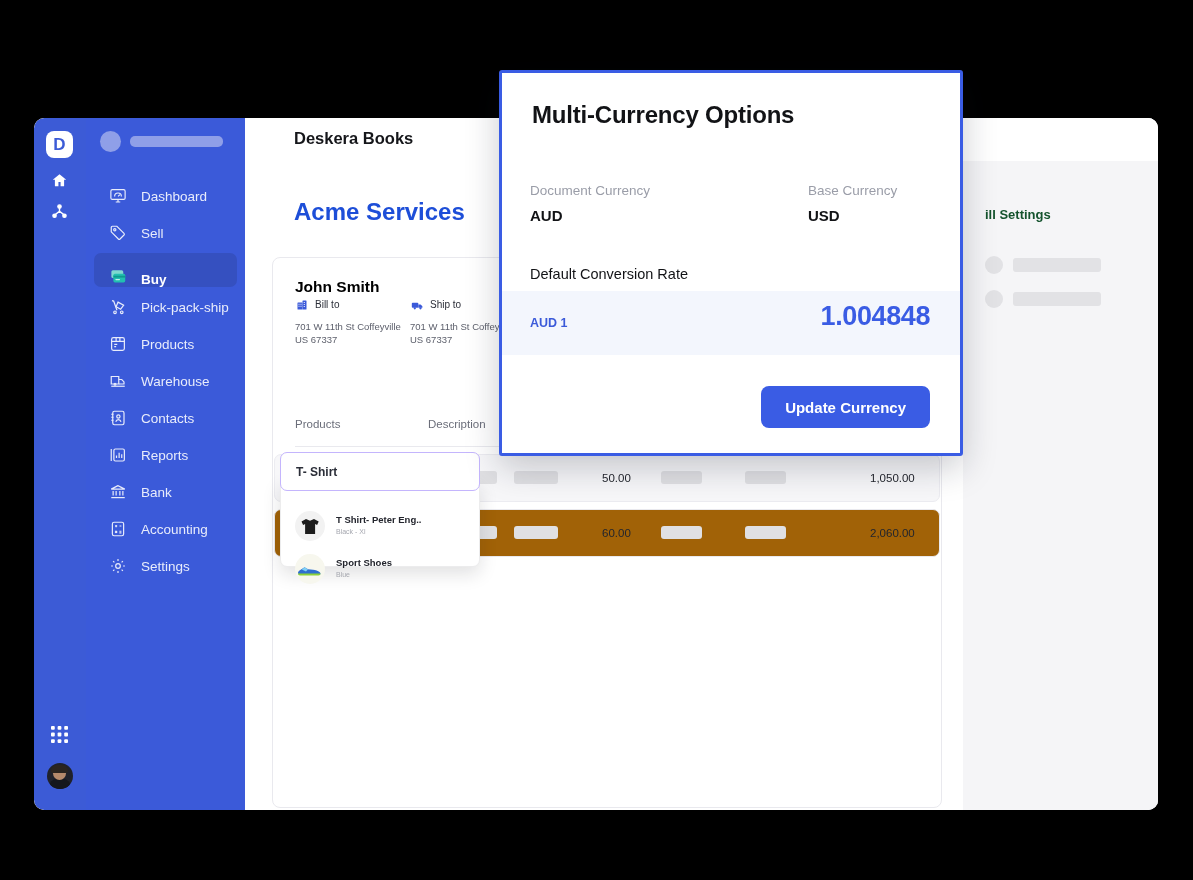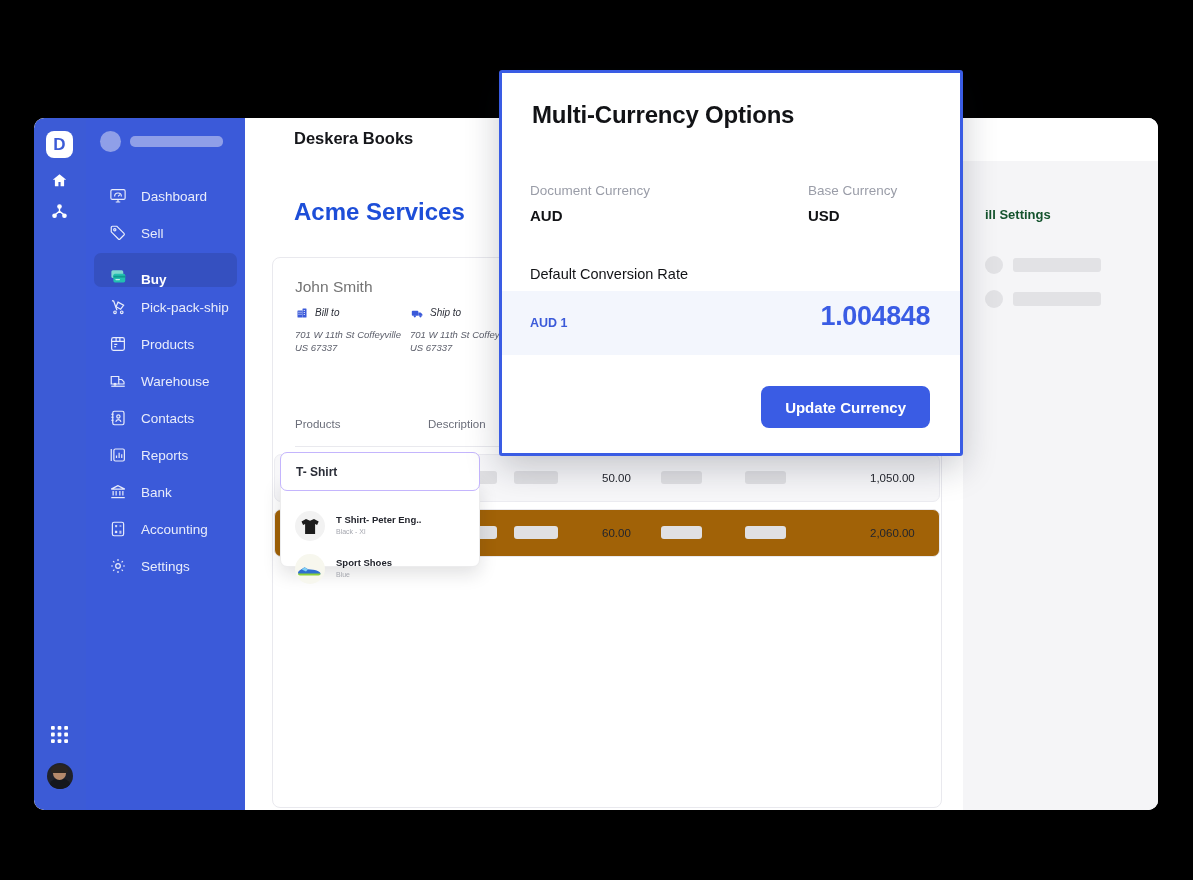--- a/index.html
+++ b/index.html
@@ -90,23 +90,23 @@
     position:absolute;left:0;top:43px;width:718px;bottom:0;background:#ffffff;
   }
   .doc-title{
     position:absolute;left:49px;top:37px;font-size:24px;font-weight:bold;color:#1d4ed8;
   }
   .doc-card{
     position:absolute;left:27px;top:96px;width:668px;bottom:2px;
     border:1px solid #e9e9ee;border-radius:8px;background:#ffffff;
   }
   .cust-name{
-    position:absolute;left:22px;top:20px;font-size:15.5px;font-weight:normal;color:#737373;
-  }
-  .addr-block{position:absolute;top:48px;font-size:9.5px;color:#5c5f6b;line-height:1.45;font-style:italic;}
+    position:absolute;left:22px;top:20px;font-size:15.5px;font-weight:bold;color:#000000;
+  }
+  .addr-block{position:absolute;top:40px;font-size:9.5px;color:#5c5f6b;line-height:1.45;}
   .addr-block.bill{left:22px;}
   .addr-block.ship{left:137px;}
   .addr-head{display:flex;align-items:center;margin-bottom:7px;}
   .addr-head .ah-ico{width:14px;height:14px;margin-right:6px;display:flex;align-items:center;justify-content:center;}
   .addr-head .ah-ico svg{display:block}
   .addr-head span{font-size:10px;color:#2b2e38;}
   .addr-lines{white-space:pre-line;}
 
   
   .tbl-head{

